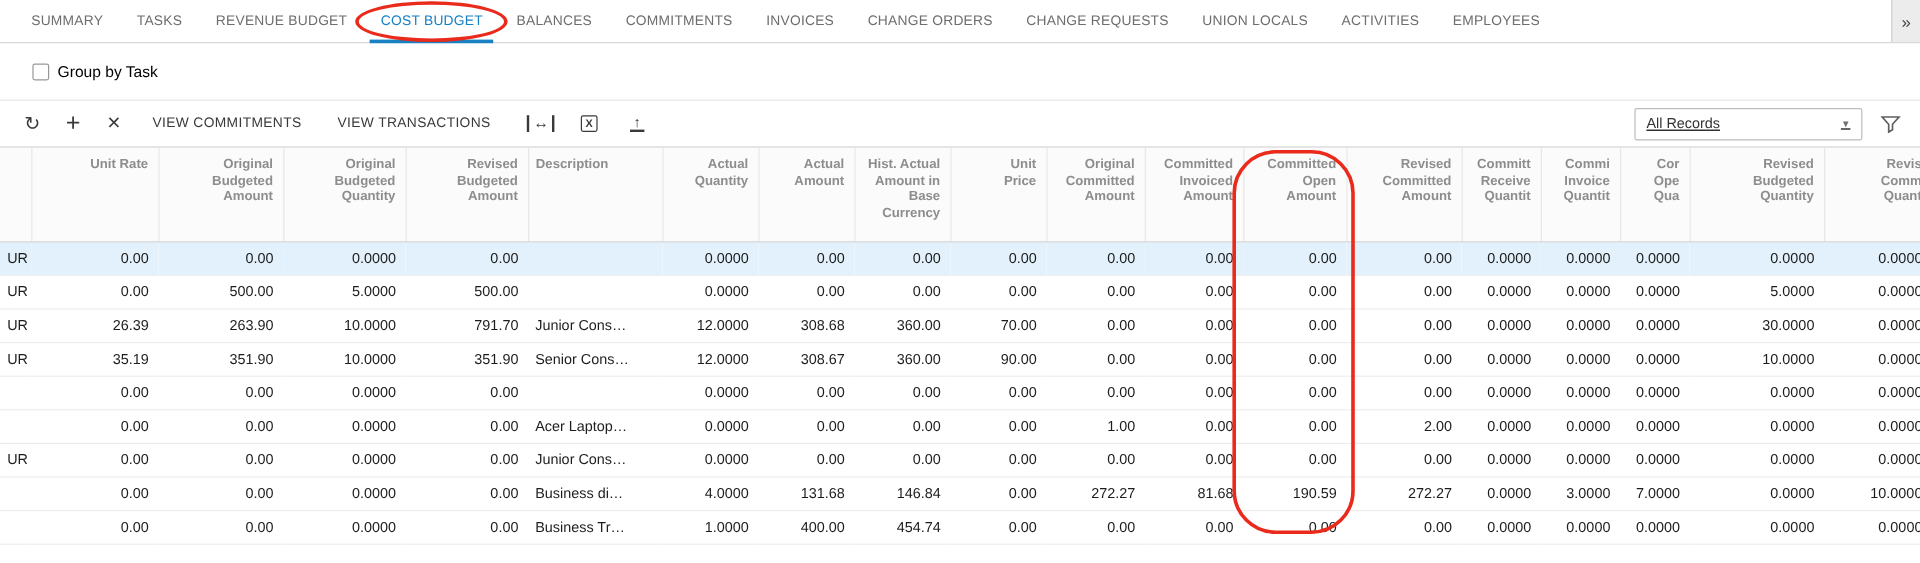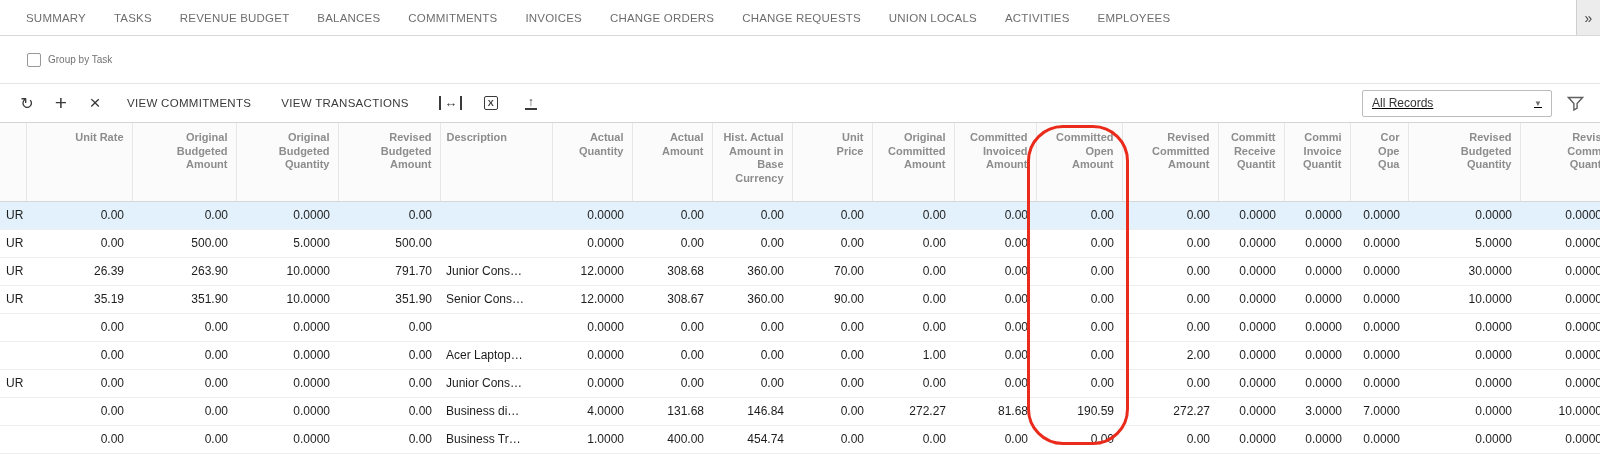--- a/index.html
+++ b/index.html
@@ -15,21 +15,21 @@
   .tab.active { color: var(--accent); }
   .tab.active::after { content: ""; position: absolute; left: 5px; right: 5px; bottom: -1px; height: 3px; background: var(--accent); }
   .tab-annotation { position: absolute; left: -7px; right: -7px; top: 1px; bottom: 0;
     border: 3px solid var(--red); border-radius: 50%; pointer-events: none; z-index: 4; }
   .tab-overflow { margin-left: auto; width: 24px; display: flex; align-items: center; justify-content: center;
     background: #ececec; border-left: 1px solid #cfcfcf; color: #444; font-size: 14px; cursor: pointer; }
 
   
   .groupbar { height: 47px; display: flex; align-items: center; padding-left: 27px; gap: 7px; }
   .checkbox { width: 14px; height: 14px; border: 1px solid #989898; border-radius: 2px; background: #fff; cursor: pointer; }
-  .group-label { font-size: 10px; color: #737373; text-align: center; }
+  .group-label { font-size: 13px; color: #000000; text-align: center; }
 
   
   .toolbar { height: 40px; border-top: 1px solid #e6e6e6; border-bottom: 1px solid #d4d4d4;
     display: flex; align-items: center; padding: 0 16px 0 10px; }
   .icon-btn { min-width: 34px; height: 30px; display: flex; align-items: center; justify-content: center;
     color: #3a3a3a; cursor: pointer; }
   .icon-refresh { font-size: 16px; }
   .icon-add { font-size: 21px; }
   .icon-delete { font-size: 19px; }
   .text-btn { padding: 0 15px; height: 30px; display: flex; align-items: center;
@@ -70,20 +70,24 @@
   <div class="tabbar">
     <div style="display:flex">
         <div class="tab">
           <span>SUMMARY</span>
         </div>
         <div class="tab">
           <span>TASKS</span>
         </div>
         <div class="tab">
           <span>REVENUE BUDGET</span>
+        </div>
+        <div class="tab active">
+          <span>COST BUDGET</span>
+          <span class="tab-annotation"></span>
         </div>
         <div class="tab">
           <span>BALANCES</span>
         </div>
         <div class="tab">
           <span>COMMITMENTS</span>
         </div>
         <div class="tab">
           <span>INVOICES</span>
         </div>

